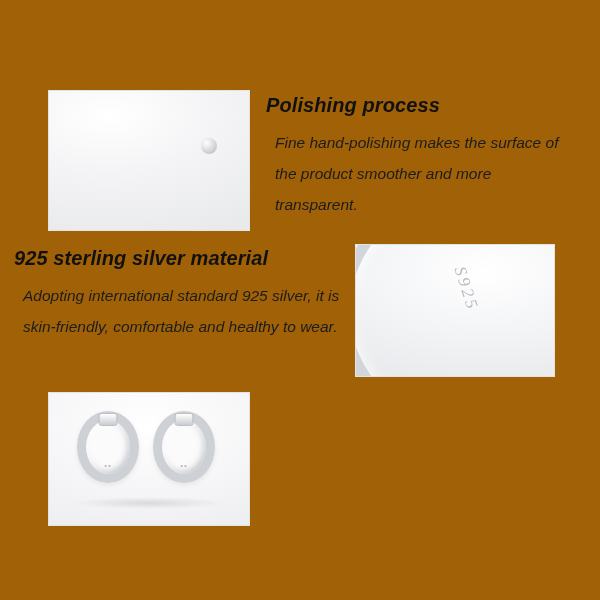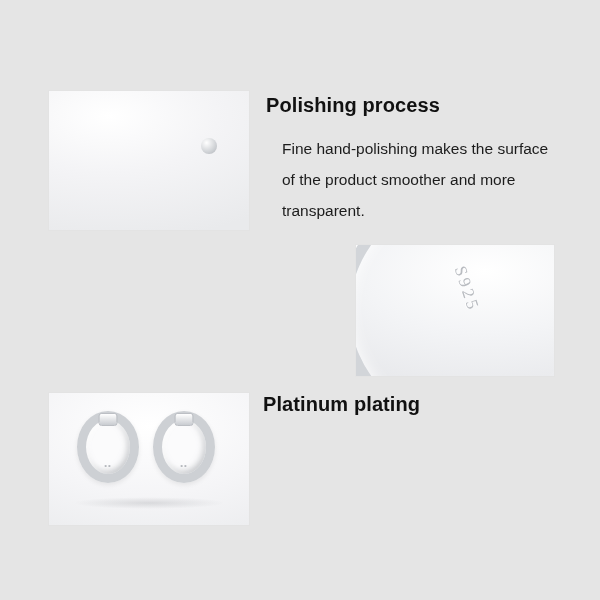--- a/index.html
+++ b/index.html
@@ -13,42 +13,43 @@
     font-family: "Liberation Sans", sans-serif;
     color: #1a1a1a;
     overflow: hidden;
     position: relative;
   }
 
   .page {
     position: relative;
     width: 600px;
     height: 600px;
-    background: #e5e5e5;
+    background: #a16207;
+    font-style: italic;
   }
 
   
   .block {
     position: absolute;
   }
 
   .heading {
     font-size: 20px;
     font-weight: bold;
     color: #111111;
     letter-spacing: 0.1px;
     line-height: 1.2;
     margin: 0 0 10px 0;
   }
 
   .body-text {
     font-size: 15.5px;
     line-height: 2.0;
     color: #1c1c1c;
-    margin: 16px;
+    margin: 9px;
     font-weight: 400;
   }
 
   
   .photo {
     position: absolute;
     background: #fdfdfd;
     border: 1px solid #e3e3e3;
     overflow: hidden;
   }
@@ -211,30 +212,33 @@
     <h2 class="heading">Polishing process</h2>
     <p class="body-text">Fine hand-polishing makes the surface of the product smoother and more transparent.</p>
   </div>
 
   <div class="photo photo-engrave" style="left:355px; top:244px; width:198px; height:131px;">
     <div class="band"></div>
     <div class="band-hi"></div>
     <div class="stamp">S925</div>
   </div>
 
+  <div class="block" style="left:14px; top:246px; width:340px;">
+    <h2 class="heading">925 sterling silver material</h2>
+    <p class="body-text">Adopting international standard 925 silver, it is skin-friendly, comfortable and healthy to wear.</p>
+  </div>
 
   <div class="photo photo-pair" style="left:48px; top:392px; width:200px; height:132px;">
     <div class="hoop left">
       <div class="hinge"></div>
       <div class="sparkle">••</div>
     </div>
     <div class="hoop right">
       <div class="hinge"></div>
       <div class="sparkle">••</div>
     </div>
     <div class="shadow"></div>
   </div>
 
   <div class="block" style="left:263px; top:392px; width:320px;">
-    <h2 class="heading">Platinum plating</h2>
   </div>
 
 </div>
 
 </body></html>

